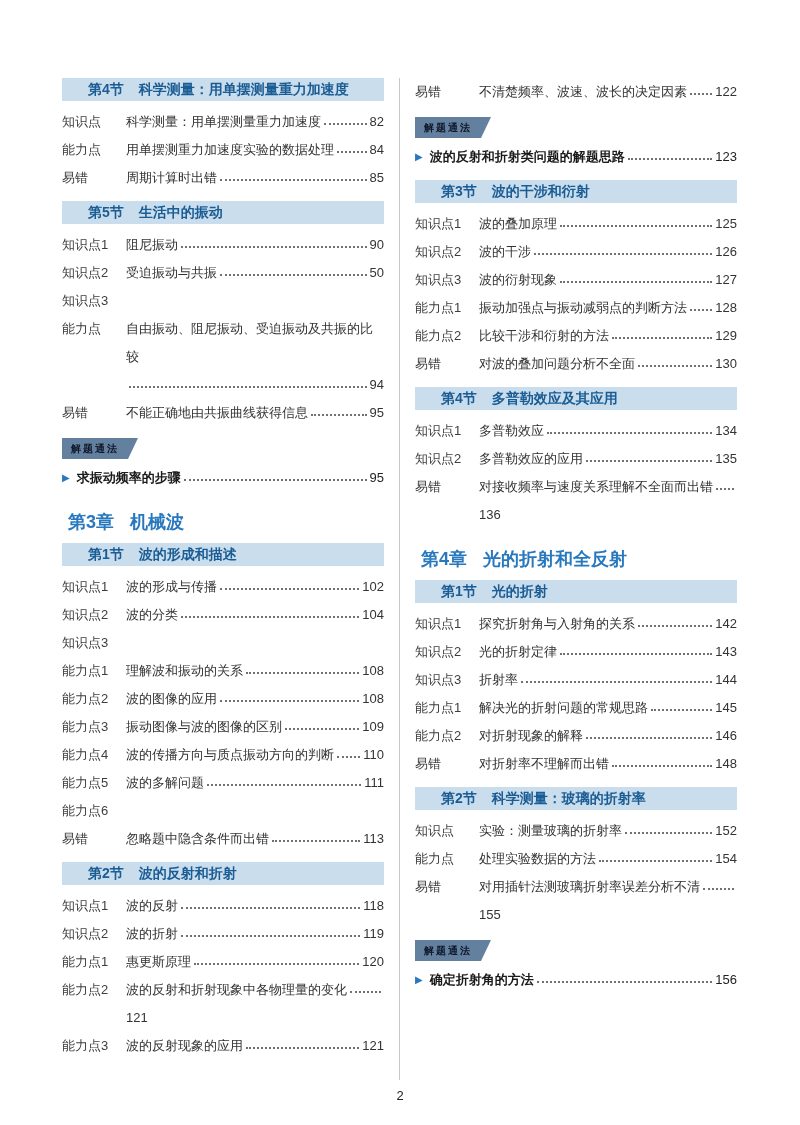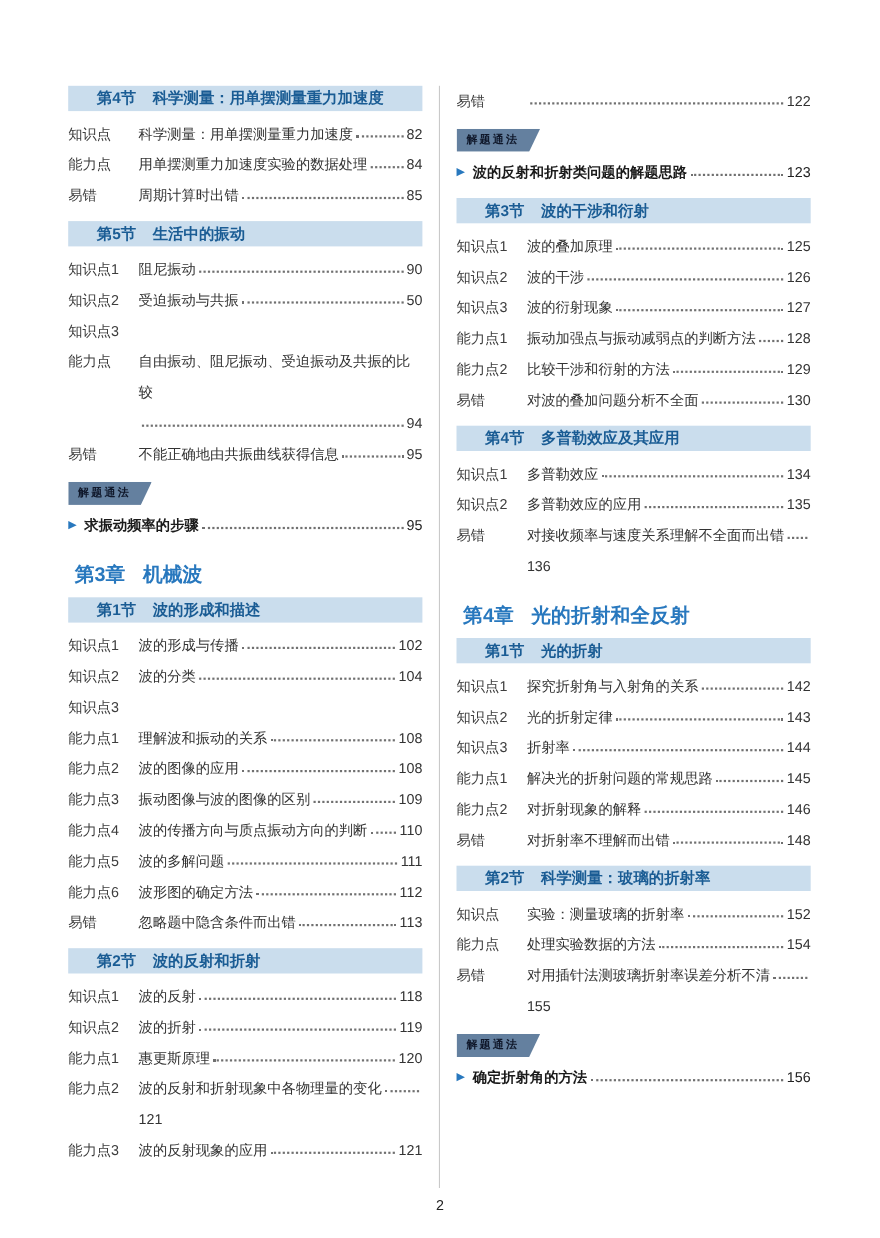--- a/index.html
+++ b/index.html
@@ -200,25 +200,20 @@
         <div class="entry">
           <span class="label">能力点5</span>
           <span class="content">
             <span class="text">波的多解问题</span>
             <span class="leader"></span>
             <span class="pg">111</span>
           </span>
         </div>
         <div class="entry">
           <span class="label">能力点6</span>
-          <span class="content">
-            <span class="text">波形图的确定方法</span>
-            <span class="leader"></span>
-            <span class="pg">112</span>
-          </span>
         </div>
         <div class="entry">
           <span class="label">易错</span>
           <span class="content">
             <span class="text">忽略题中隐含条件而出错</span>
             <span class="leader"></span>
             <span class="pg">113</span>
           </span>
         </div>
         <div class="section">
@@ -264,20 +259,21 @@
             <span class="leader"></span>
             <span class="pg">121</span>
           </span>
         </div>
       </div>
     <div class="divider"></div>
     <div class="col">
         <div class="entry">
           <span class="label">易错</span>
           <span class="content">
+            <span class="text">不清楚频率、波速、波长的决定因素</span>
             <span class="leader"></span>
             <span class="pg">122</span>
           </span>
         </div>
         <div class="badge"><span class="badge-tag">解题通法</span></div>
         <div class="arrow">
           <span class="arrow-icon">▶</span>
           <span class="arrow-text">波的反射和折射类问题的解题思路</span>
           <span class="leader"></span>
           <span class="pg">123</span>

